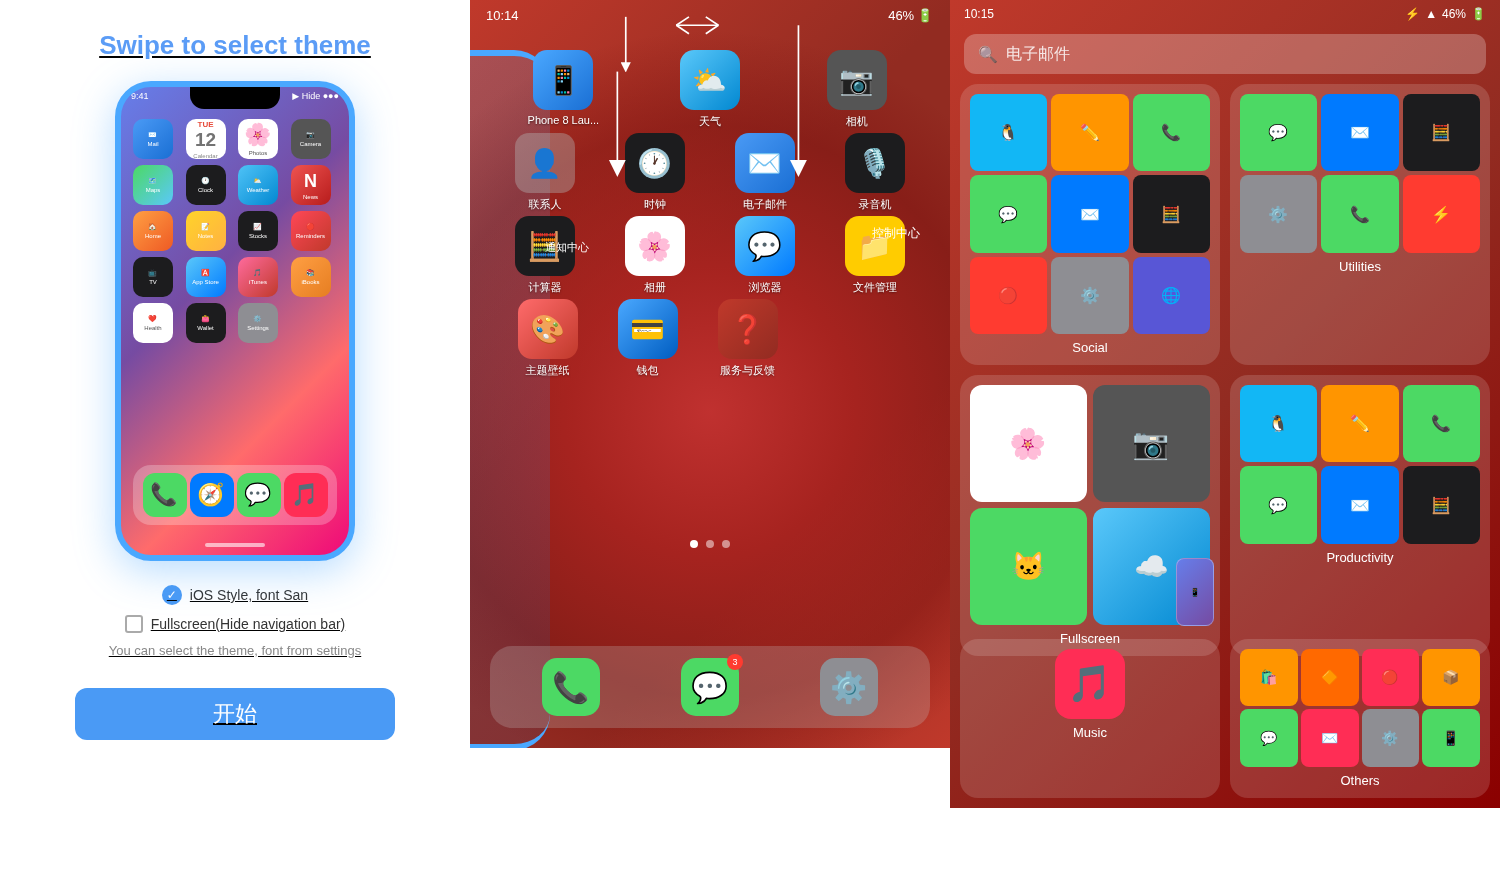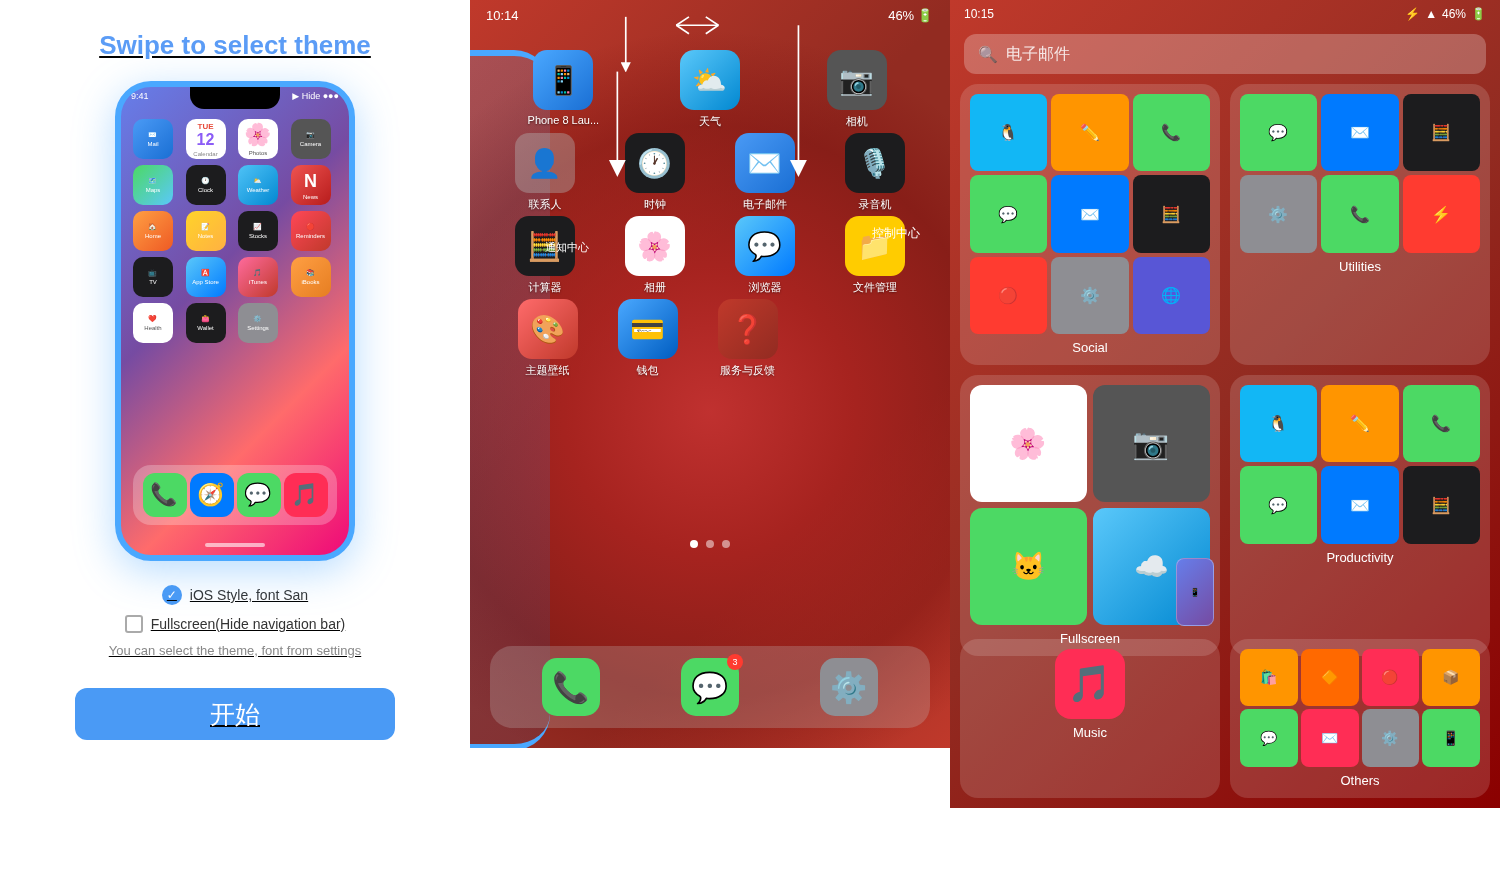--- a/index.html
+++ b/index.html
@@ -162,21 +162,21 @@
       margin-bottom: 20px;
     }
     .start-btn {
       width: 320px;
       height: 52px;
       background: #4a9af5;
       border-radius: 12px;
       display: flex;
       align-items: center;
       justify-content: center;
-      font-size: 25px;
+      font-size: 22px;
       color: #fff;
       font-weight: 500;
       cursor: pointer;
       margin-top: 10px;
     }
 
     
     #middle-panel {
       width: 480px;
       height: 748px;
@@ -457,21 +457,21 @@
     </div>
     <div class="phone-apps-grid">
 
       <div class="phone-app-icon app-mail">
         <span>✉️</span>
         <span class="icon-label">Mail</span>
       </div>
 
       <div class="phone-app-icon app-calendar" style="background:#fff;color:#333;">
         <span style="font-size:8px;font-weight:700;color:#e74c3c;">TUE</span>
-        <span style="font-size:16px;font-weight:700;color:#8b5cf6;">12</span>
+        <span style="font-size:19px;font-weight:700;color:#737373;">12</span>
         <span class="icon-label" style="color:#888;">Calendar</span>
       </div>
 
       <div class="phone-app-icon app-photos" style="background:#fff;">
         <span style="font-size:22px;">🌸</span>
         <span class="icon-label" style="color:#555;">Photos</span>
       </div>
 
       <div class="phone-app-icon app-camera">
         <span>📷</span>

